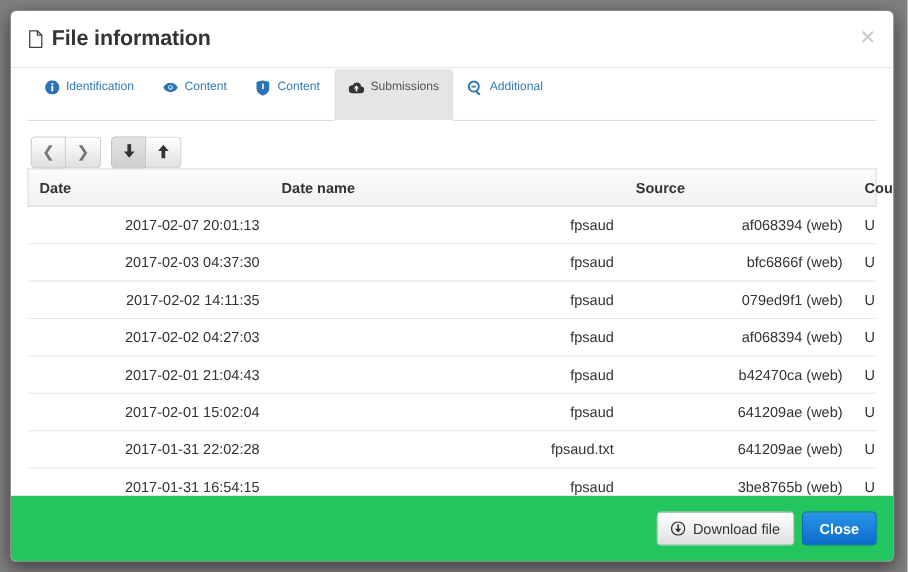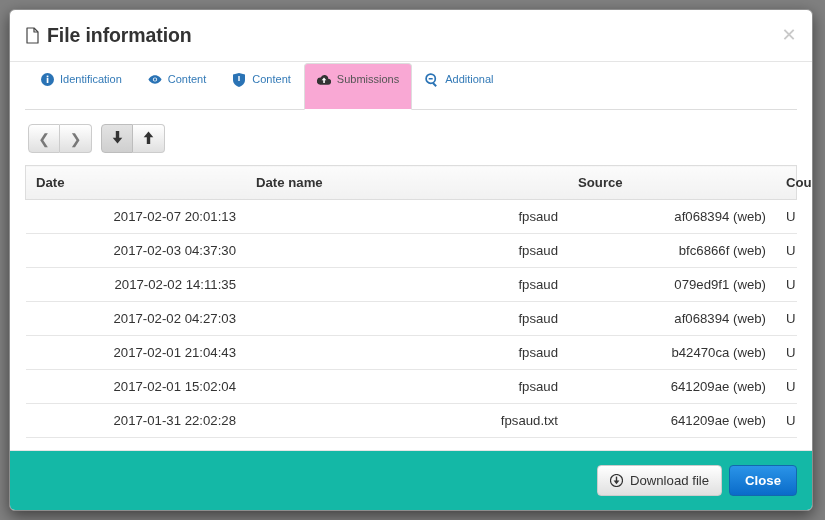--- a/index.html
+++ b/index.html
@@ -100,21 +100,21 @@
     font-size: 11px;
     color: #337ab7;
     text-decoration: none;
     border: 1px solid transparent;
     border-radius: 4px 4px 0 0;
     line-height: 17px;
     white-space: nowrap;
   }
   .nav-tabs li.active a {
     color: #555555;
-    background: #f9a8d4;
+    background: #e5e5e5;
     border: 1px solid #dddddd;
     border-bottom-color: #ffffff;
     cursor: default;
   }
   .tab-ico { display:inline-flex; width:14px; height:14px; align-items:center; justify-content:center; }
   .tab-ico svg { display:block; }
 
   
   .toolbar {
     display: flex;
@@ -143,21 +143,20 @@
     border-color: #bdbdbd;
     color: #333333;
   }
   .btn-tb.solid { color: #333333; }
   .chev { font-size: 14px; line-height: 1; font-family: "DejaVu Sans", sans-serif; }
 
   
   table.subs {
     width: 100%;
     border-collapse: collapse;
-    margin-top: 12px;
     font-size: 13.2px;
     color: #333333;
     table-layout: fixed;
   }
   table.subs thead th {
     background: linear-gradient(to bottom, #fbfbfb 0%, #f1f1f1 100%);
     border: 1px solid #dddddd;
     border-left: none;
     border-right: none;
     font-weight: bold;
@@ -180,21 +179,21 @@
   }
   table.subs tbody tr:last-child td { border-bottom: 1px solid #e6e6e6; }
   .col-date { width: 200px; }
   .col-file { width: 302px; }
   .col-src  { width: 188px; }
   .col-ctry { width: auto; }
 
   
   .modal-footer {
     flex: 0 0 auto;
-    background: #14b8a6;
+    background: #22c55e;
     border-top: 1px solid #e5e5e5;
     border-radius: 0 0 5px 5px;
     padding: 14px 15px;
     text-align: right;
     display: flex;
     justify-content: flex-end;
     gap: 7px;
   }
   .btn {
     font-size: 13.2px;

